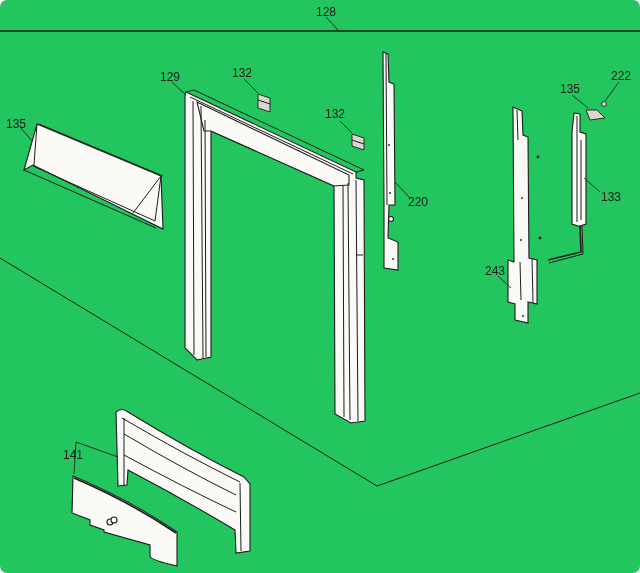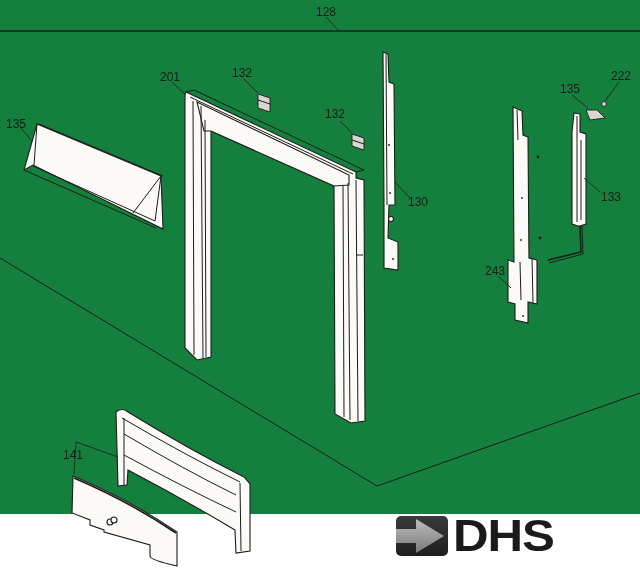--- a/index.html
+++ b/index.html
@@ -1,17 +1,17 @@
 <!DOCTYPE html>
 <html><head>
 <meta charset="utf-8">
 <style>
   html, body { margin: 0; padding: 0; background: #ffffff; }
   body { width: 640px; height: 573px; overflow: hidden; position: relative; font-family: "Liberation Sans", sans-serif; }
-  #canvas { position: absolute; left: 0; top: 0; width: 640px; height: 514px; background: #15803d; }
+  #canvas { position: absolute; left: 0; top: 0; width: 640px; height: 573px; background: #22c55e; border-radius: 7px; }
   svg { position: absolute; left: 0; top: 0; }
   .ln { stroke: #1c1c1c; stroke-width: 1; fill: none; }
   .ln2 { stroke: #1c1c1c; stroke-width: 1.6; fill: none; }
   .part { stroke: #1c1c1c; stroke-width: 1.1; fill: #fbfaf6; }
   .shade { fill: #d9d6cf; stroke: #1c1c1c; stroke-width: 0.9; }
   .leader { stroke: #222; stroke-width: 0.9; fill: none; }
   .callout { position: absolute; font-size: 12px; color: #1a1a1a; line-height: 12px; }
   #logo { position: absolute; left: 396px; top: 516px; height: 40px; display: flex; align-items: center; }
   #logo-mark { width: 52px; height: 40px; border-radius: 5px; background: linear-gradient(#3a3a3a, #1e1e1e); position: relative; overflow: hidden; }
   #logo-mark svg { position: absolute; left: 0; top: 0; }
@@ -120,38 +120,24 @@
       <path class="part" d="M73,476 Q130,500 177,532 L177,566 Q150,560 150,556 L150,545 L104,532 L104,530 L90,525 L90,520 L72,513 Z"></path>
       <path class="ln2" d="M74,478 Q130,502 176,533"></path>
       <circle cx="110" cy="522" r="3" class="part"></circle>
       <circle cx="114" cy="520" r="3" class="part"></circle>
     </g>
     <line class="leader" x1="76" y1="442" x2="118" y2="457"></line>
     <line class="leader" x1="76" y1="442" x2="74" y2="474"></line>
   </svg>
 
   <span class="callout" style="left:316px;top:6px;">128</span>
-  <span class="callout" style="left:160px;top:71px;">201</span>
+  <span class="callout" style="left:160px;top:71px;">129</span>
   <span class="callout" style="left:232px;top:67px;">132</span>
   <span class="callout" style="left:325px;top:108px;">132</span>
   <span class="callout" style="left:6px;top:118px;">135</span>
-  <span class="callout" style="left:408px;top:196px;">130</span>
+  <span class="callout" style="left:408px;top:196px;">220</span>
   <span class="callout" style="left:560px;top:83px;">135</span>
   <span class="callout" style="left:611px;top:70px;">222</span>
   <span class="callout" style="left:601px;top:191px;">133</span>
   <span class="callout" style="left:485px;top:265px;">243</span>
   <span class="callout" style="left:63px;top:449px;">141</span>
 
-  <div id="logo">
-    <div id="logo-mark">
-      <svg width="52" height="40" viewBox="0 0 52 40">
-        <defs>
-          <linearGradient id="ag" x1="0" y1="0" x2="0" y2="1">
-            <stop offset="0" stop-color="#bdbdbd"></stop>
-            <stop offset="1" stop-color="#7a7a7a"></stop>
-          </linearGradient>
-        </defs>
-        <polygon points="0,13 20,13 20,3 48,20 20,37 20,27 0,27" fill="url(#ag)"></polygon>
-      </svg>
-    </div>
-    <span id="logo-text">DHS</span>
-  </div>
 </div>
 
 </body></html>

